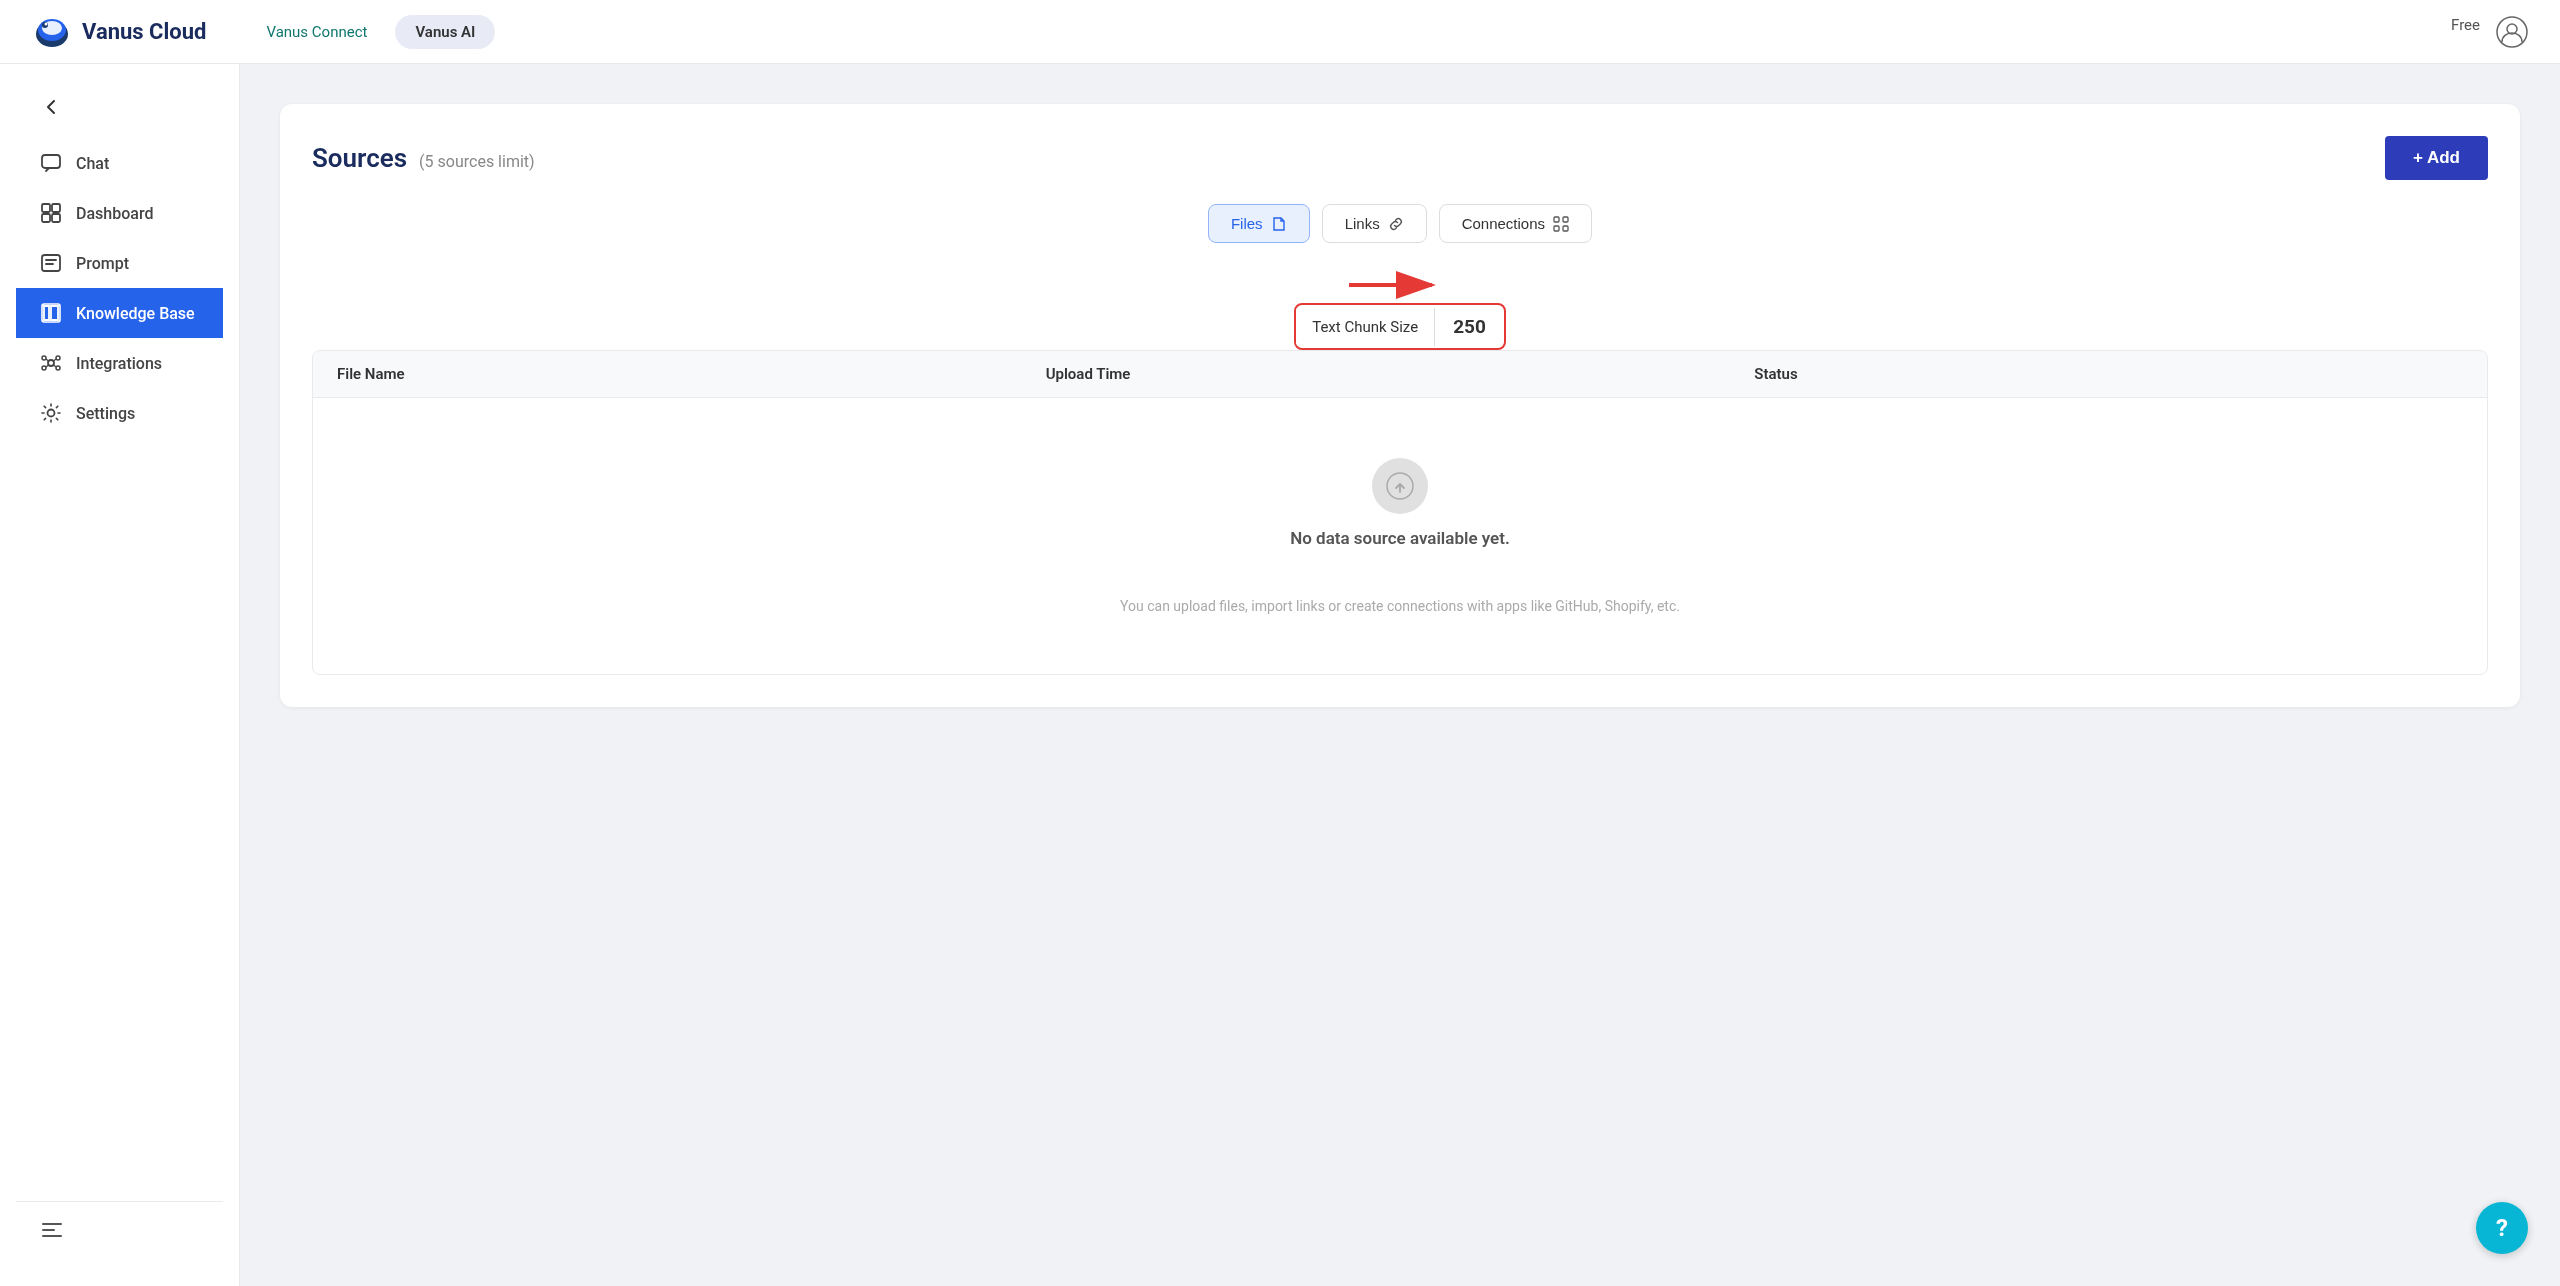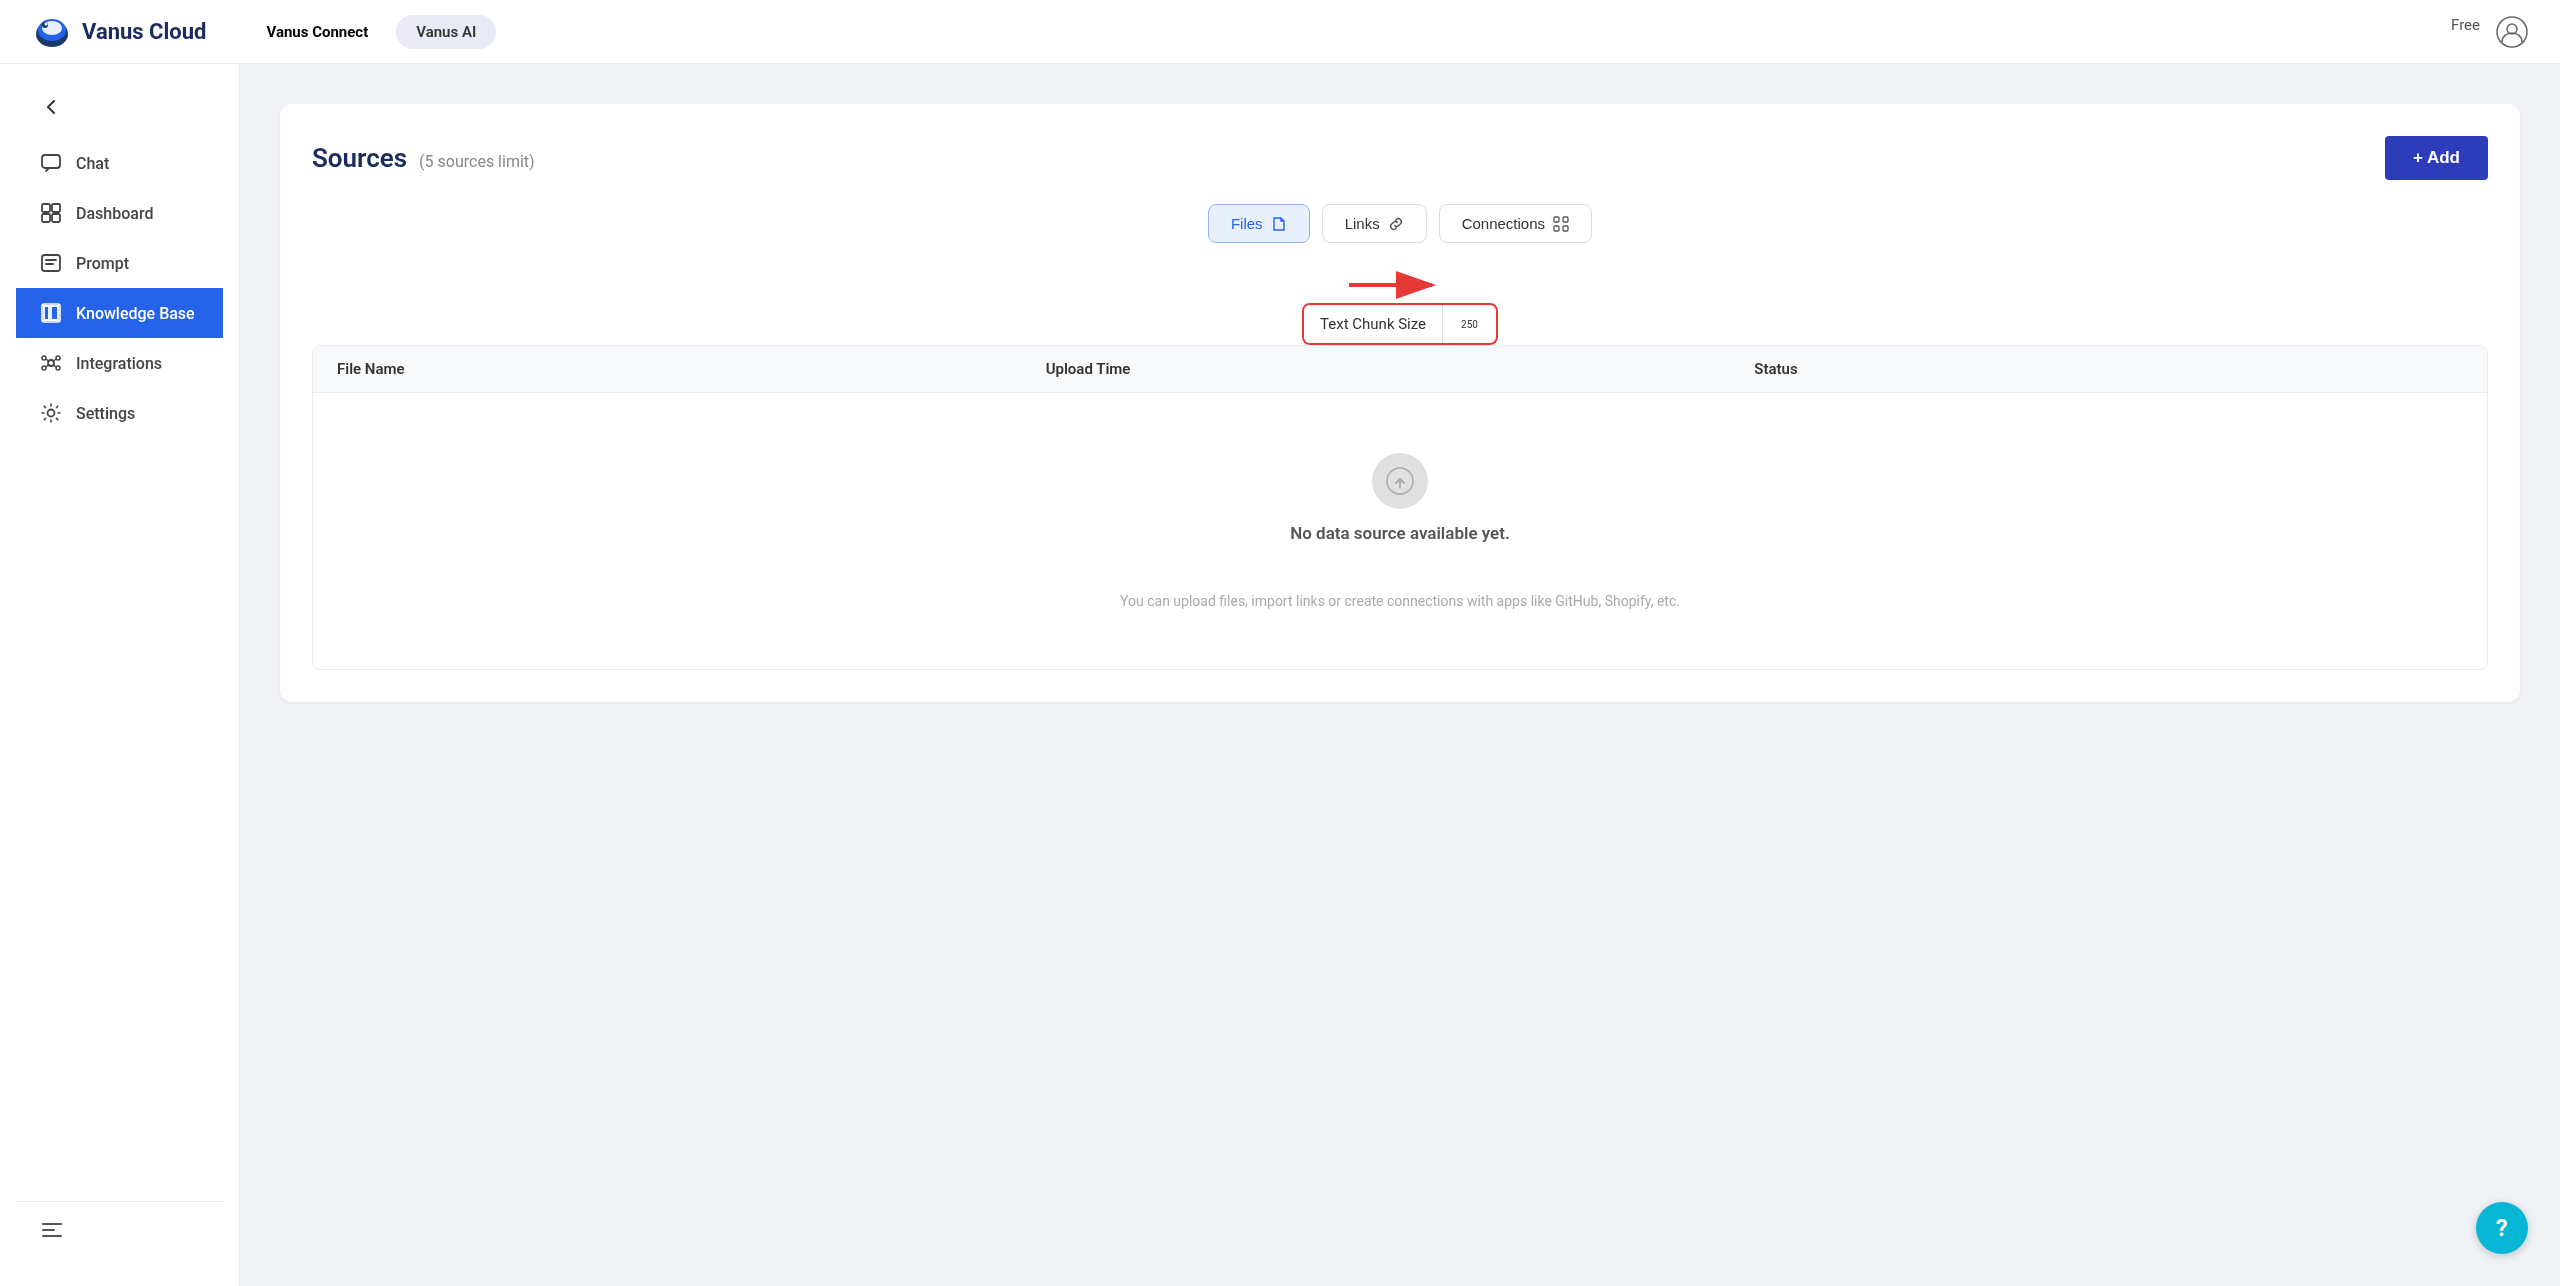--- a/index.html
+++ b/index.html
@@ -34,23 +34,23 @@
     .nav-links {
       display: flex;
       align-items: center;
       gap: 8px;
       flex: 1;
     }
     .nav-link {
       padding: 8px 20px;
       border-radius: 20px;
       font-size: 15px;
-      color: #000000;
-      cursor: pointer;
-      font-weight: 700;
+      color: #0f766e;
+      cursor: pointer;
+      font-weight: 400;
     }
     .nav-link.active {
       background: #e8eaf6;
       color: #333;
       font-weight: 600;
     }
     .header-right {
       display: flex;
       align-items: flex-start;
       gap: 16px;
@@ -208,23 +208,23 @@
     .chunk-size-label {
       padding: 10px 16px;
       font-size: 15px;
       color: #333;
       background: #fff;
       border-right: 1px solid #ddd;
       white-space: nowrap;
     }
     .chunk-size-value {
       padding: 10px 18px;
-      font-size: 10px;
-      color: #333;
-      font-weight: 400;
+      font-size: 19px;
+      color: #333;
+      font-weight: 700;
     }
 
     
     .data-table {
       border: 1px solid #e8eaed;
       border-radius: 8px;
       overflow: hidden;
     }
     .table-header {
       display: grid;

